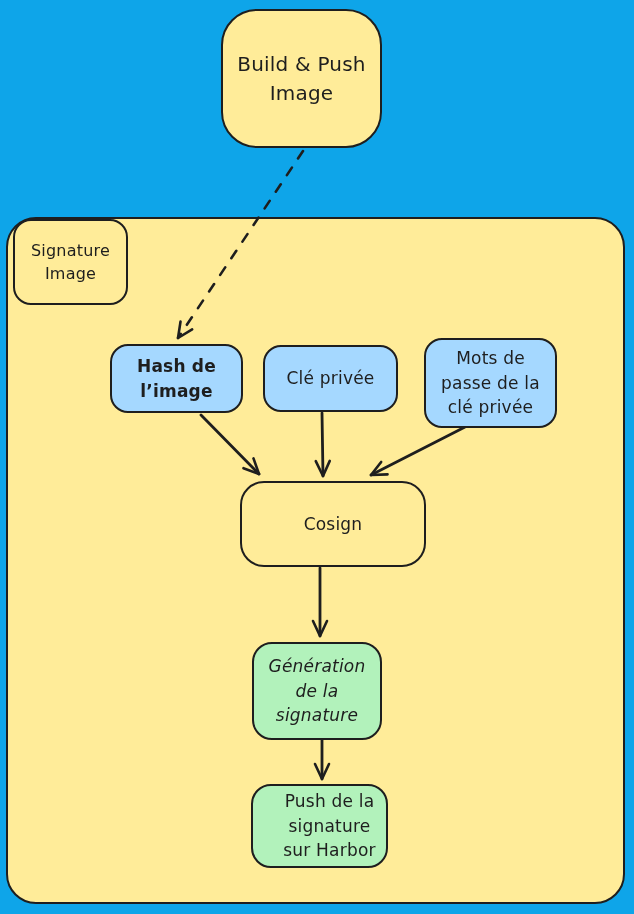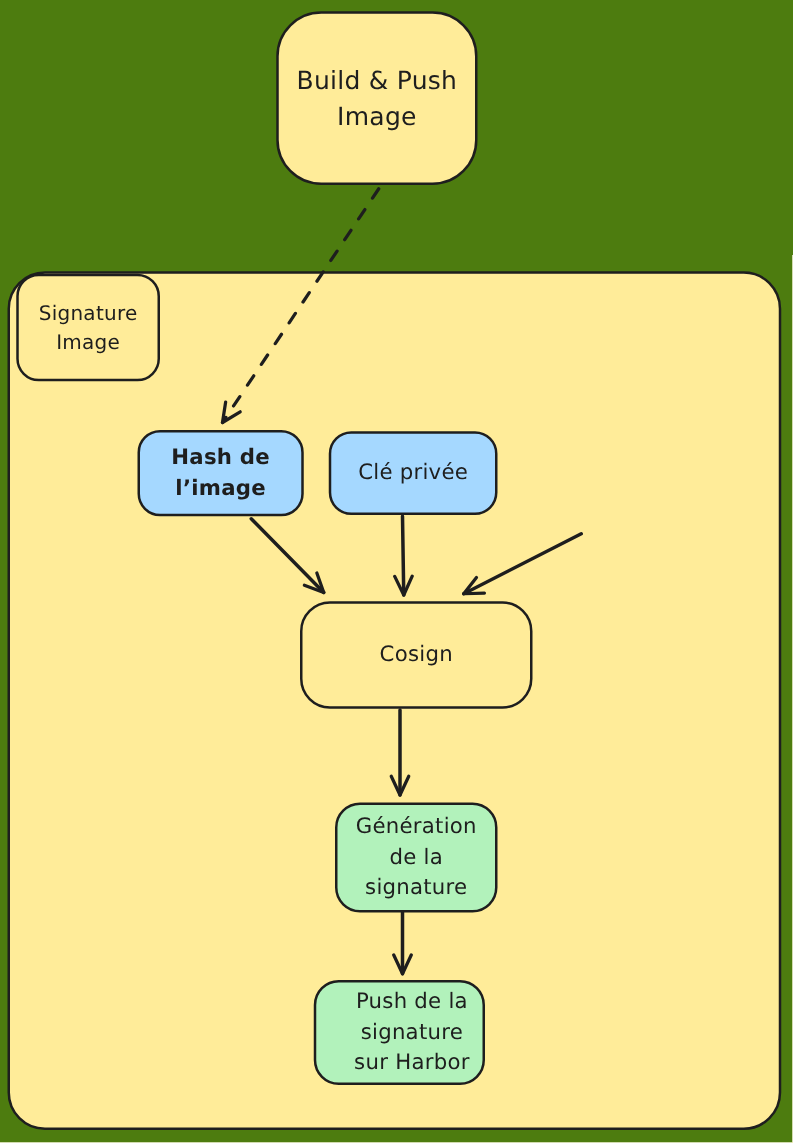--- a/index.html
+++ b/index.html
@@ -4,21 +4,21 @@
 <style>
   html, body {
     margin: 0;
     padding: 0;
     background: #ffffff;
   }
   .canvas {
     position: relative;
     width: 634px;
     height: 914px;
-    background: #4d7c0f;
+    background: #0ea5e9;
     font-family: "DejaVu Sans", "Liberation Sans", sans-serif;
     color: #1e1e1e;
     overflow: hidden;
   }
   .node {
     position: absolute;
     box-sizing: border-box;
     border: 2.6px solid #1e1e1e;
     display: flex;
     align-items: center;
@@ -57,22 +57,23 @@
   }
   .node-mots {
     left: 424px; top: 338px; width: 133px; height: 90px;
     border-radius: 18px;
   }
   .node-cosign {
     left: 240px; top: 481px; width: 186px; height: 86px;
     border-radius: 24px;
   }
   .node-generation {
-    left: 268px; top: 642px; width: 130px; height: 88px;
+    left: 252px; top: 642px; width: 130px; height: 98px;
     border-radius: 20px;
+    font-style: italic;
   }
   .node-push-sig {
     left: 251px; top: 784px; width: 137px; height: 84px;
     border-radius: 20px;
     padding-left: 20px;
   }
   .edges-layer {
     position: absolute;
     left: 0; top: 0; width: 634px; height: 914px;
     pointer-events: none;
@@ -103,20 +104,23 @@
 Image</div>
 
   <div class="node group-label fill-yellow">Signature
 Image</div>
 
   <div class="node node-hash fill-blue">Hash de
 l’image</div>
 
   <div class="node node-cle fill-blue">Clé privée</div>
 
+  <div class="node node-mots fill-blue">Mots de
+passe de la
+clé privée</div>
 
   <div class="node node-cosign fill-none">Cosign</div>
 
   <div class="node node-generation fill-green">Génération
 de la
 signature</div>
 
   <div class="node node-push-sig fill-green">Push de la
 signature
 sur Harbor</div>

